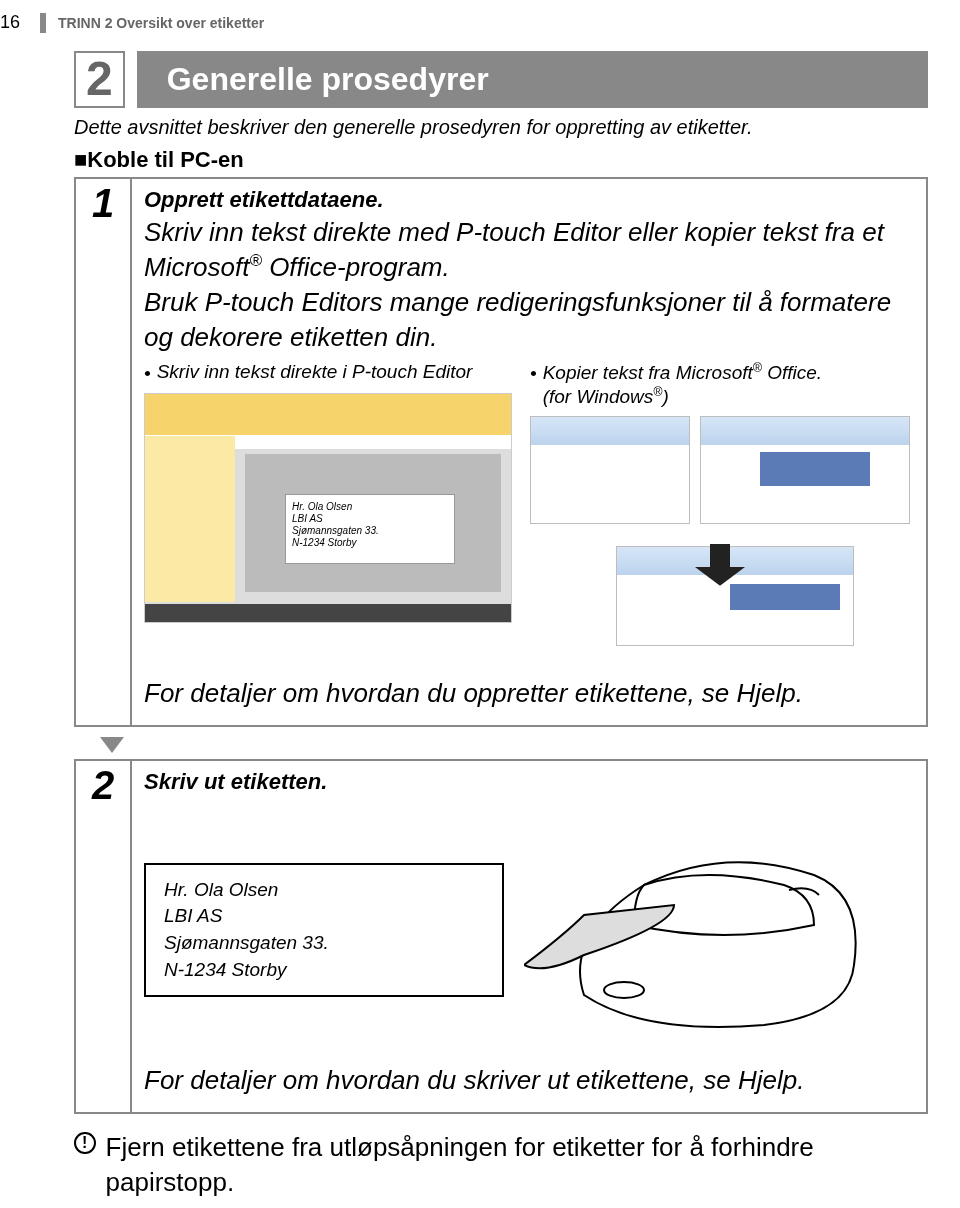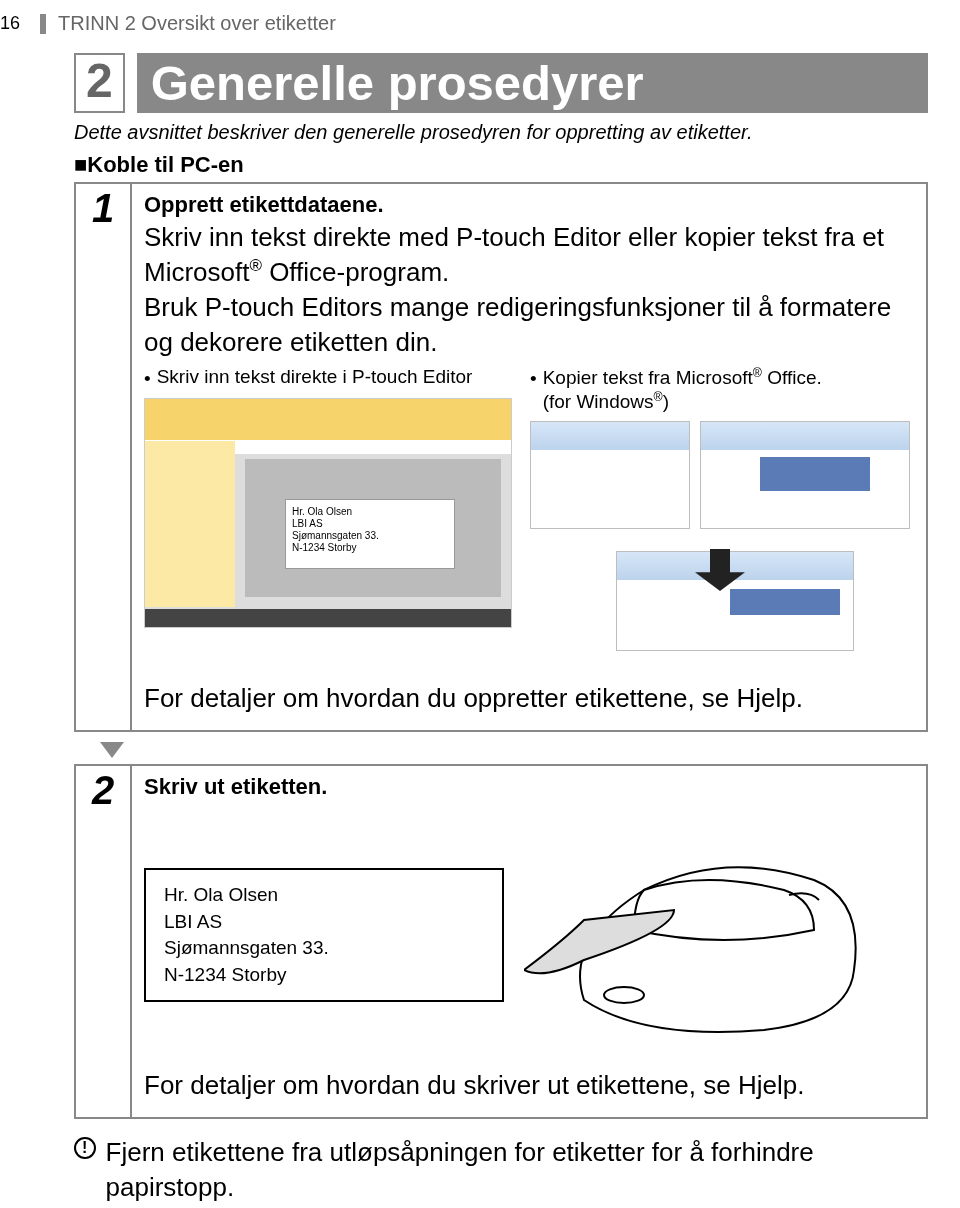--- a/index.html
+++ b/index.html
@@ -22,22 +22,23 @@
     color: #000;
     margin-right: 8px;
     padding-left: 0;
   }
   .vbar {
     width: 6px;
     height: 20px;
     background: #888;
   }
   .header-title {
-    font-size: 20px;
+    font-size: 14px;
     color: #666;
+    font-weight: bold;
   }
   .content { padding-left: 74px; }
   .big-step-row {
     display: flex;
     align-items: stretch;
     gap: 12px;
     margin-bottom: 6px;
   }
   .big-step-num {
     font-size: 48px;
@@ -45,23 +46,23 @@
     color: #666;
     background: #fff;
     border: 2px solid #888;
     padding: 0 10px;
     line-height: 1.1;
   }
   .big-step-title {
     flex: 1;
     background: #888;
     color: #fff;
-    font-size: 49px;
-    font-weight: bold;
-    padding: 2px 14px;
+    font-size: 32px;
+    font-weight: bold;
+    padding: 2px 30px;
     display: flex;
     align-items: center;
   }
   .intro {
     font-size: 20px;
     margin: 8px 0 8px 0;
     font-style: italic;
   }
   .subheading {
     font-size: 22px;
@@ -83,20 +84,21 @@
   }
   .step-num {
     font-size: 40px;
     font-weight: bold;
     font-style: italic;
     line-height: 1;
   }
   .step-body {
     flex: 1;
     padding: 8px 28px 14px 12px;
+    font-style: italic;
   }
   .step-title {
     font-size: 22px;
     font-weight: bold;
     margin-bottom: 2px;
   }
   .step-text {
     font-size: 26px;
     line-height: 1.35;
   }

